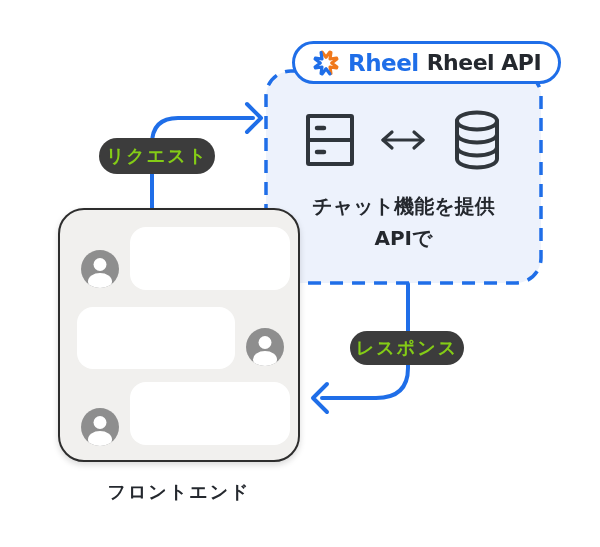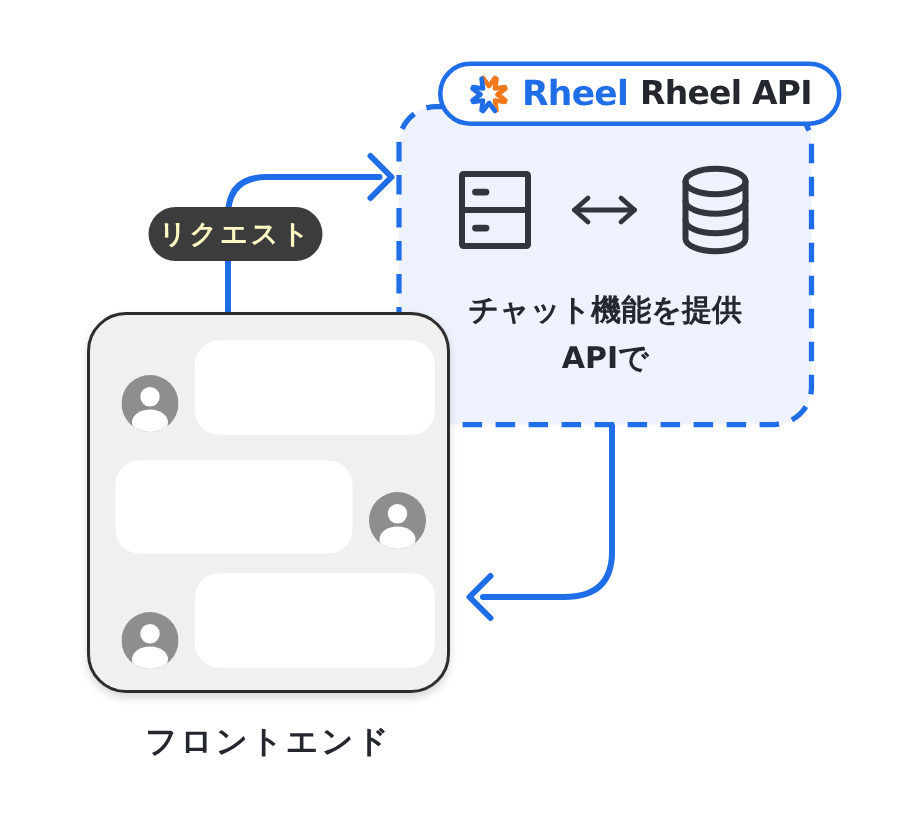--- a/index.html
+++ b/index.html
@@ -113,30 +113,30 @@
   .bubble-3{left:70px;top:172px;width:160px;height:63px;}
   .avatar{position:absolute;width:38px;height:38px;}
   .avatar-1{left:21px;top:40px;}
   .avatar-2{left:186px;top:118px;}
   .avatar-3{left:21px;top:198px;}
 
   .frontend-label{
     position:absolute;left:58px;top:480px;width:242px;
     text-align:center;
     color:var(--text-dark);
-    font-size:21px;font-weight:bold;letter-spacing:2px;
+    font-size:18px;font-weight:bold;letter-spacing:2px;
     z-index:3;
   }
 
   
   .flow-pill{
     position:absolute;
     display:flex;align-items:center;justify-content:center;
     background:var(--pill-dark);
-    color:#fef9c3;
+    color:#84cc16;
     border-radius:999px;
     font-size:18px;font-weight:bold;letter-spacing:2px;
     z-index:4;
   }
   .pill-request{left:99px;top:138px;width:116px;height:36px;}
   .pill-response{left:350px;top:331px;width:114px;height:34px;}
 </style>
 </head>
 <body>
 
@@ -246,14 +246,15 @@
       <g clip-path="url(#avatar-clip)">
         <circle cx="19" cy="14.5" r="6.5" fill="#fff"></circle>
         <ellipse cx="19" cy="31.5" rx="12" ry="8.5" fill="#fff"></ellipse>
       </g>
     </svg>
   </div>
 
   <div class="frontend-label">フロントエンド</div>
 
   <div class="flow-pill pill-request">リクエスト</div>
+  <div class="flow-pill pill-response">レスポンス</div>
 
 </div>
 
 </body></html>

